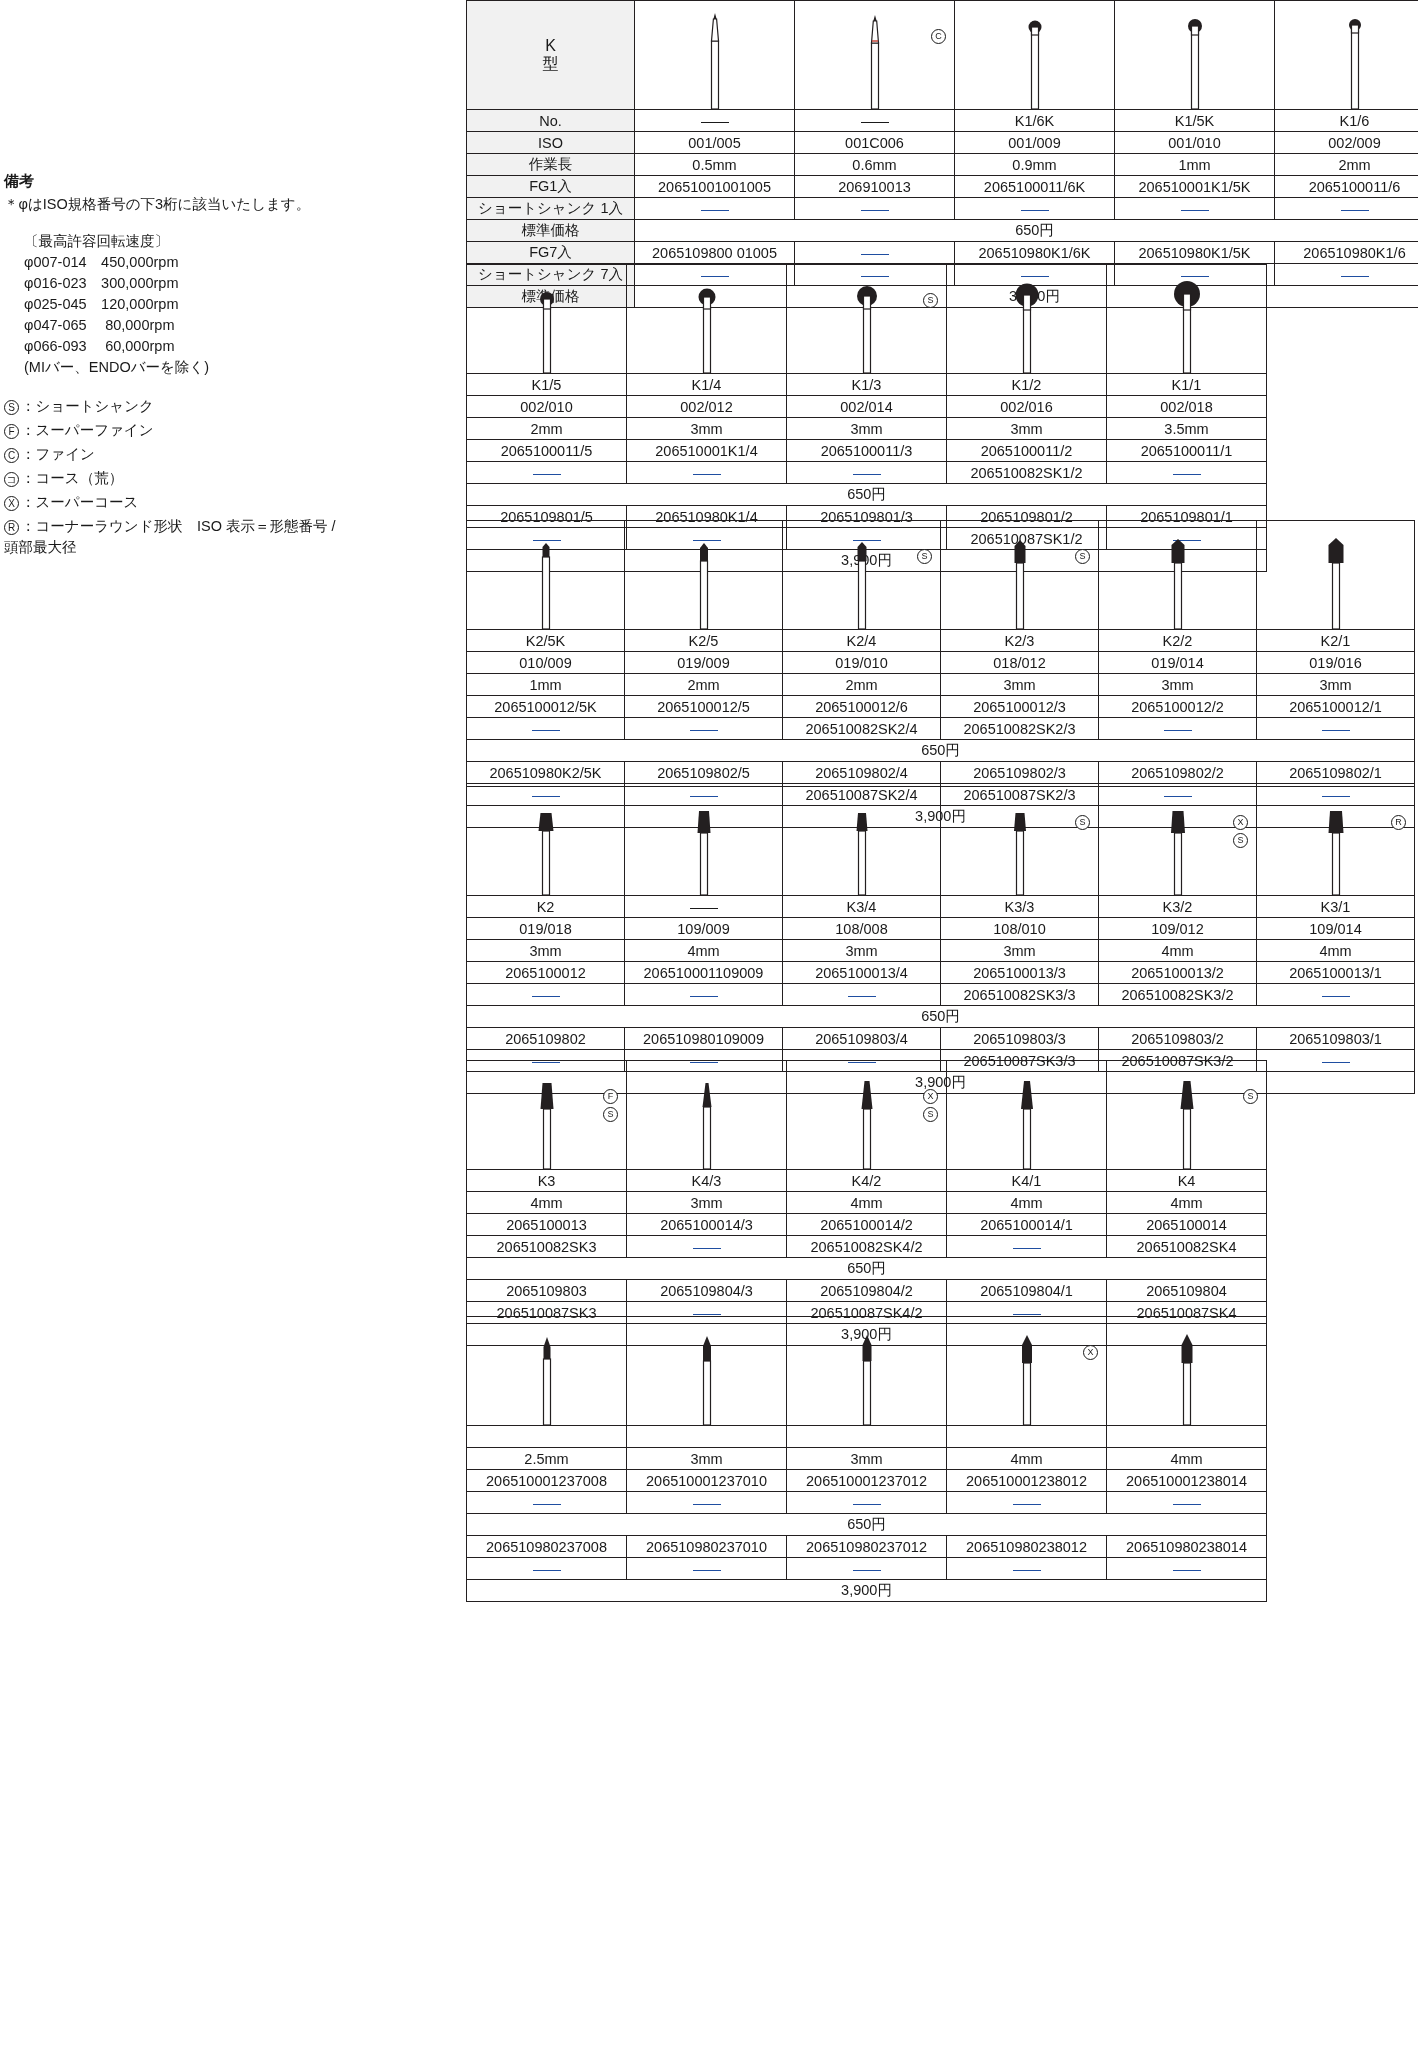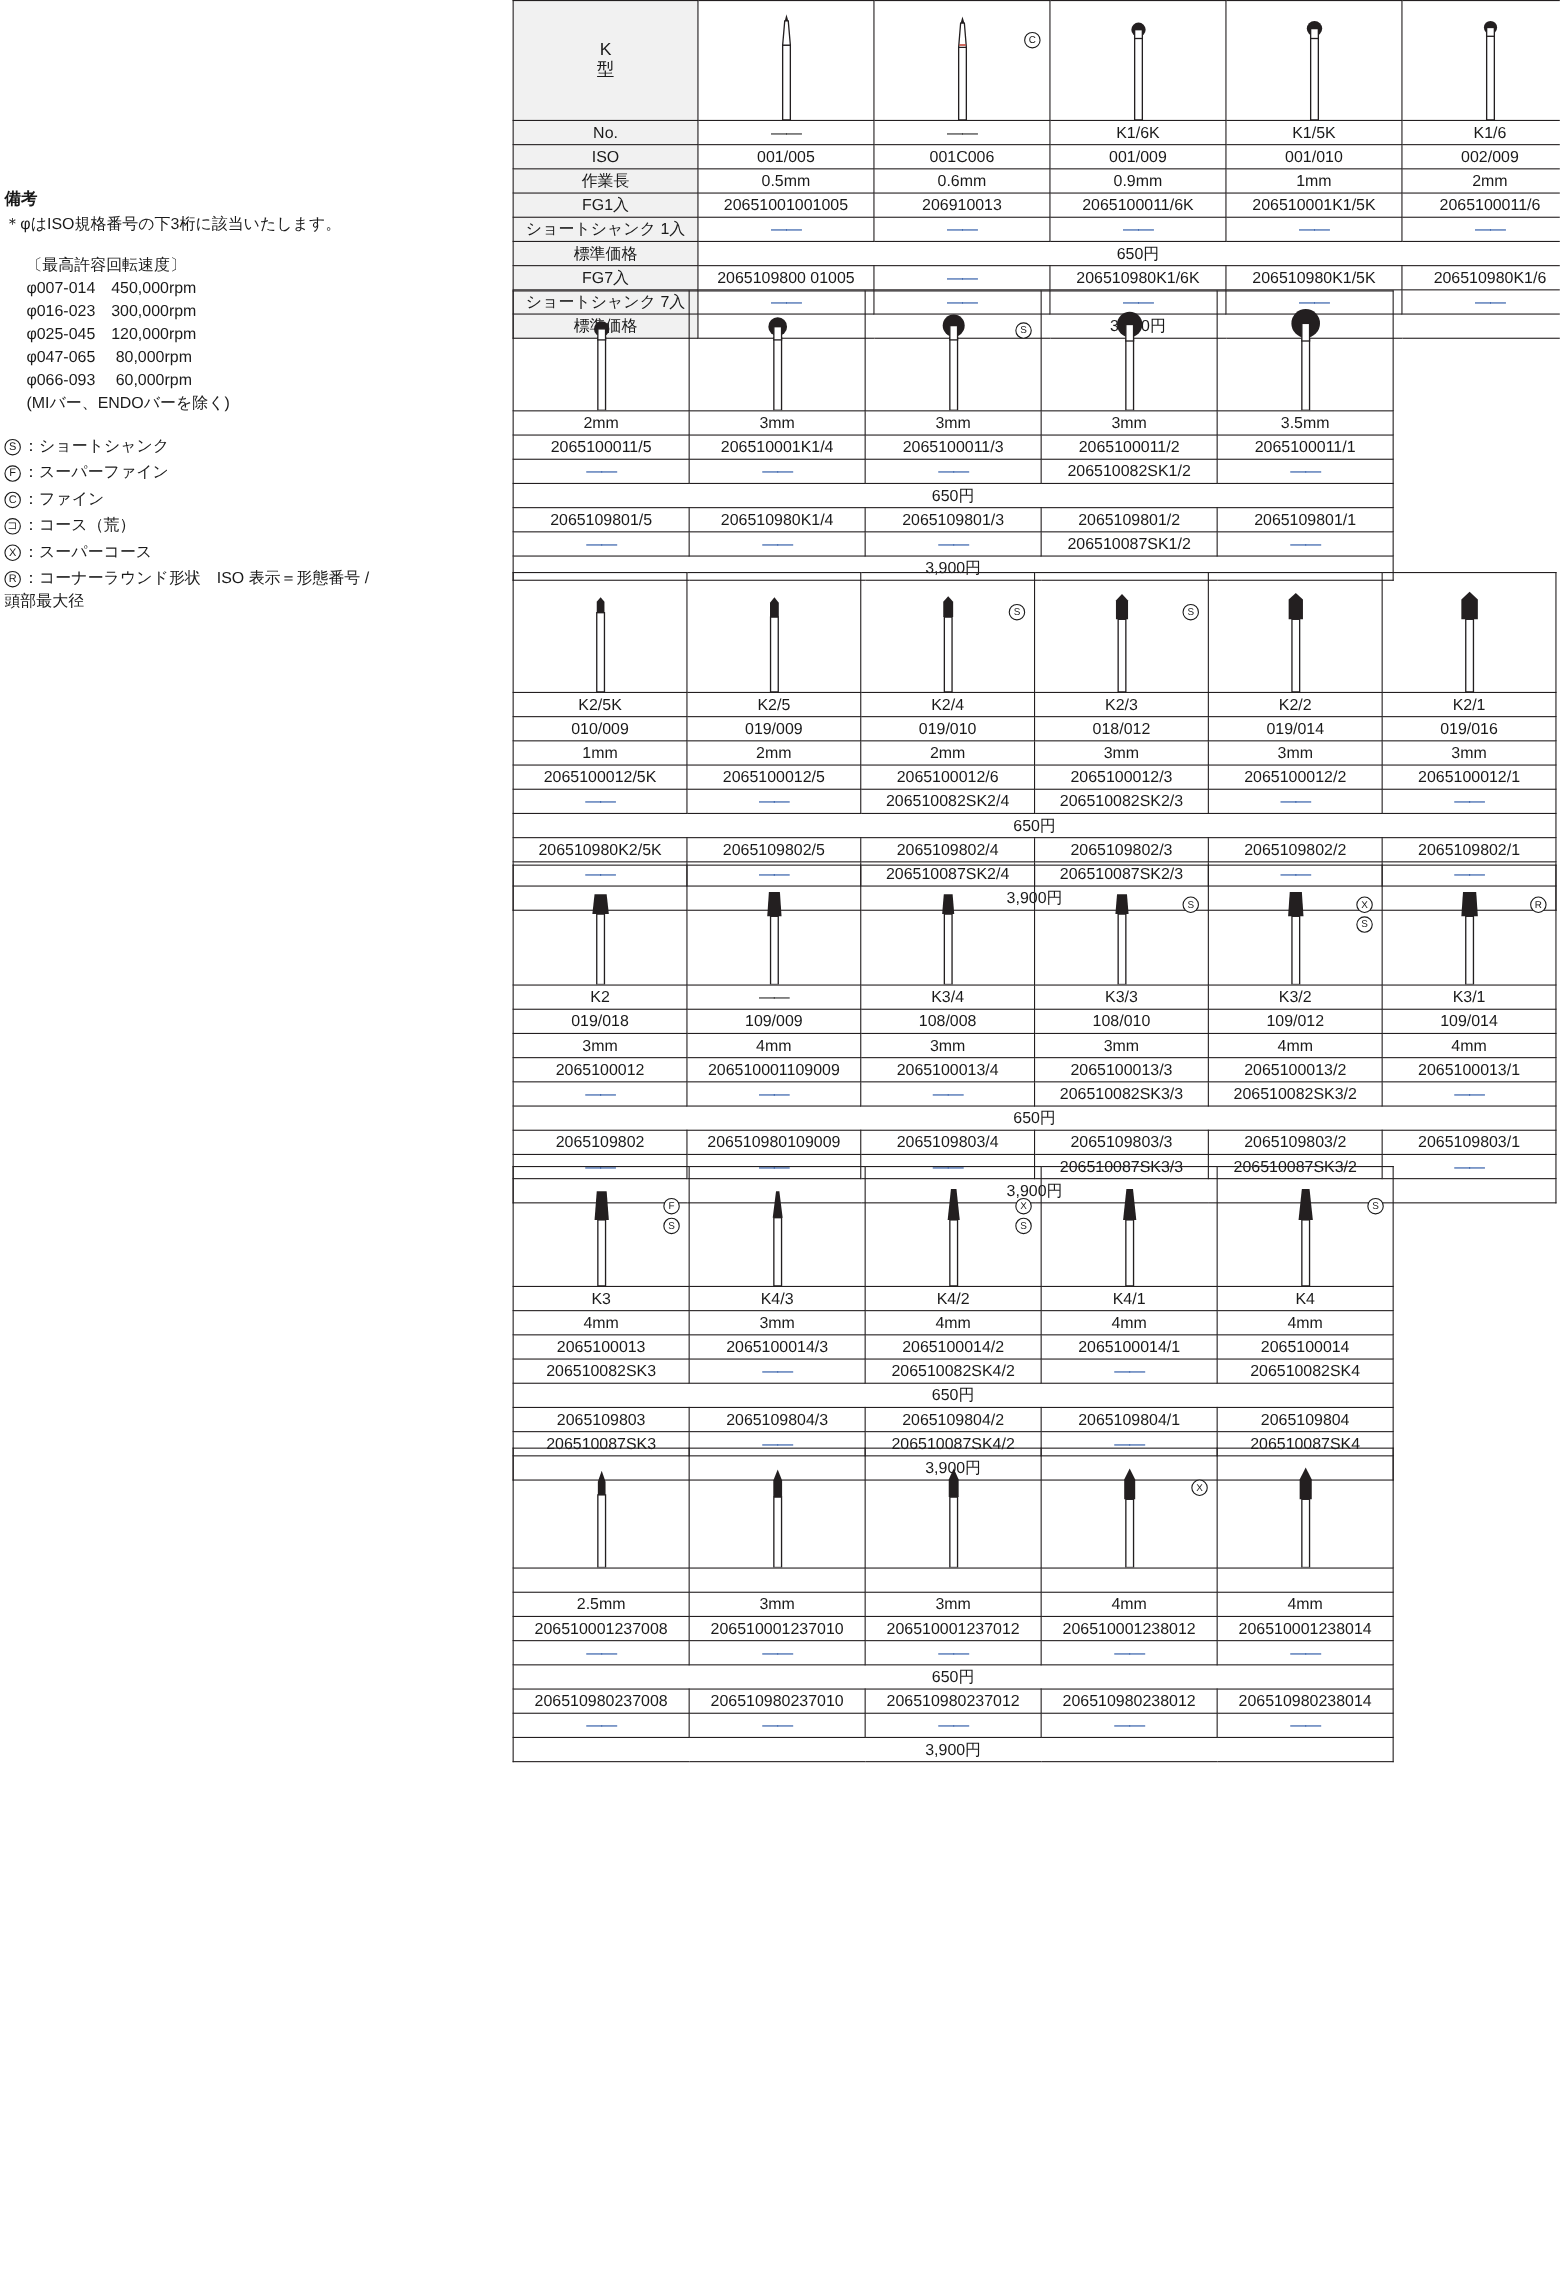--- a/index.html
+++ b/index.html
@@ -282,20 +282,34 @@
       <div class="bur-cell">
                 <svg class="bur-svg" width="60" height="108" viewBox="0 0 60 108">
                   <rect x="26.5" y="44" width="7" height="64" fill="#fff" stroke="#231f20" stroke-width="1.2"></rect>
                   <circle cx="30" cy="29" r="13" fill="#231f20"></circle>
                   <rect x="26.5" y="29" width="7" height="16" fill="#fff" stroke="#231f20" stroke-width="1.2"></rect>
                 </svg>
               </div>
             </td>
           </tr>
           <tr>
+            <td>K1/5</td>
+            <td>K1/4</td>
+            <td>K1/3</td>
+            <td>K1/2</td>
+            <td>K1/1</td>
+          </tr>
+          <tr>
+            <td>002/010</td>
+            <td>002/012</td>
+            <td>002/014</td>
+            <td>002/016</td>
+            <td>002/018</td>
+          </tr>
+          <tr>
             <td>2mm</td>
             <td>3mm</td>
             <td>3mm</td>
             <td>3mm</td>
             <td>3.5mm</td>
           </tr>
           <tr>
             <td class="code">2065100011/5</td>
             <td class="code">206510001K1/4</td>
             <td class="code">2065100011/3</td>

